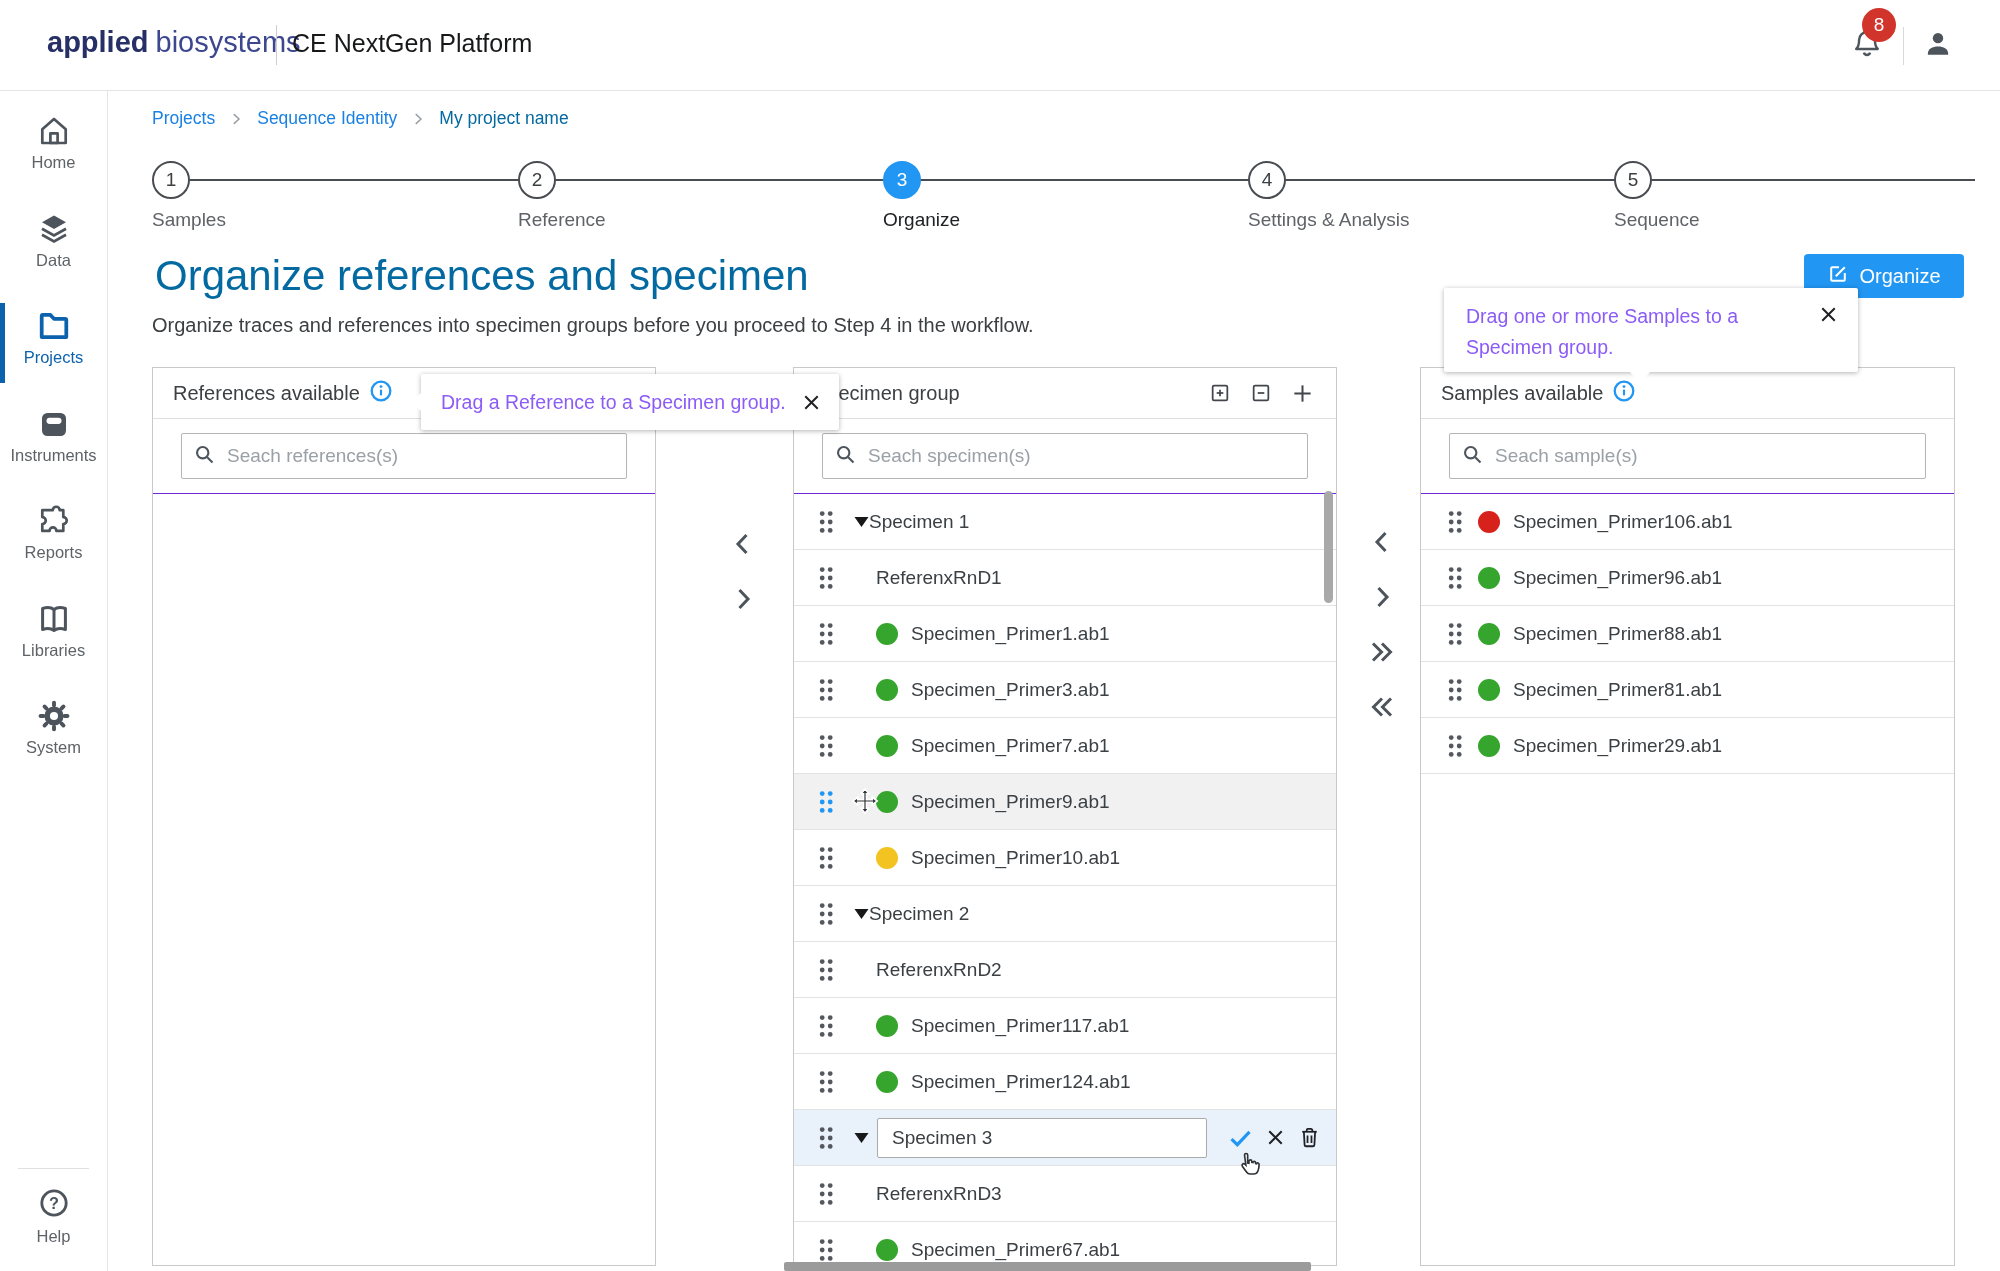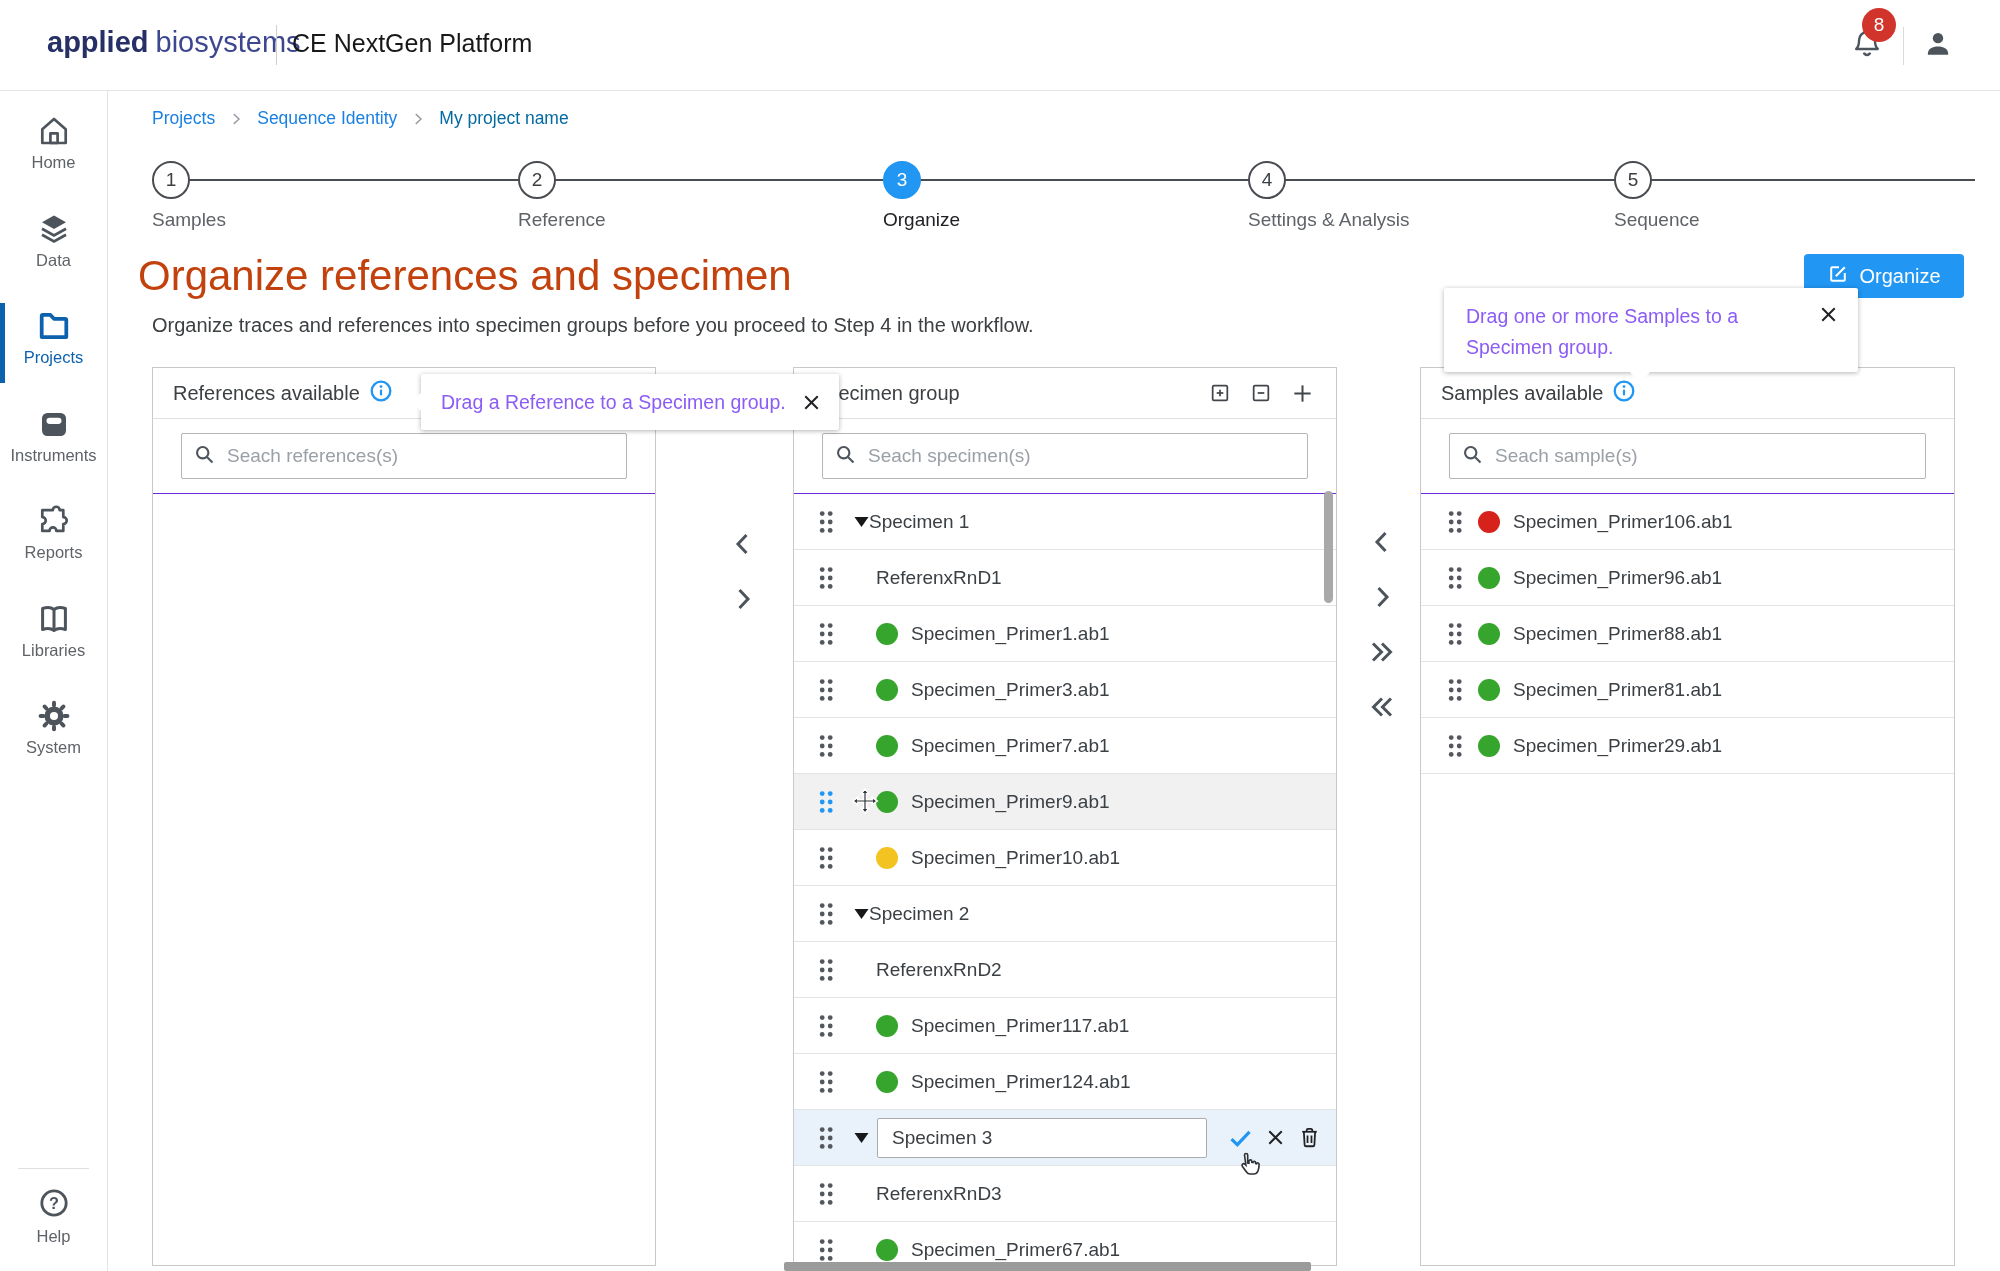--- a/index.html
+++ b/index.html
@@ -34,21 +34,21 @@
   .crumb-current{color:#0369a1;}
   .crumb-sep{display:flex;align-items:center;}
   
   .step-line{position:absolute;left:158px;top:179px;width:1817px;height:2px;background:#494d52;}
   .step-circle{position:absolute;top:161px;width:38px;height:38px;border-radius:50%;background:#fff;border:2px solid #494d52;
     box-sizing:border-box;display:flex;align-items:center;justify-content:center;font-size:19px;color:#3c4043;z-index:2;}
   .step-circle.active{background:var(--accent);border-color:var(--accent);color:#fff;}
   .step-label{position:absolute;top:209px;font-size:19px;color:#5f6368;white-space:nowrap;}
   .step-label.active{color:#202124;}
   
-  .page-title{position:absolute;left:138px;top:252px;font-size:42px;font-weight:300;color:#c2410c;}
+  .page-title{position:absolute;left:155px;top:252px;font-size:42px;font-weight:300;color:#0369a1;}
   .page-sub{position:absolute;left:152px;top:314px;font-size:20px;color:#3c4043;}
   .organize-btn{position:absolute;left:1804px;top:254px;width:160px;height:44px;background:var(--accent);border-radius:4px;
     color:#fff;font-size:20px;display:flex;align-items:center;justify-content:center;gap:10px;cursor:pointer;z-index:6;}
   
   .panel{position:absolute;top:367px;height:899px;background:#fff;border:1px solid #c9c9c9;box-sizing:border-box;}
   #panel-refs{left:152px;width:504px;}
   #panel-spec{left:793px;width:544px;}
   #panel-samples{left:1420px;width:535px;}
   .panel-title-row{height:51px;border-bottom:1px solid #e0e0e0;display:flex;align-items:center;padding-left:20px;gap:10px;box-sizing:border-box;}
   .panel-title{font-size:20px;font-weight:500;color:#3c4043;white-space:nowrap;}

